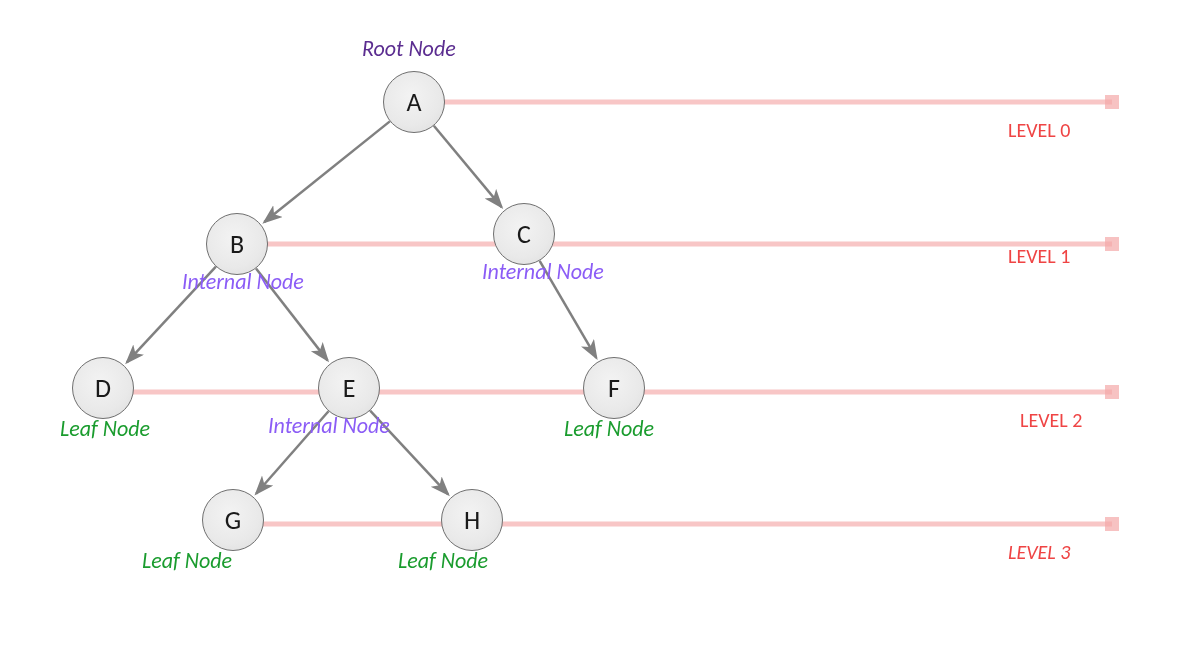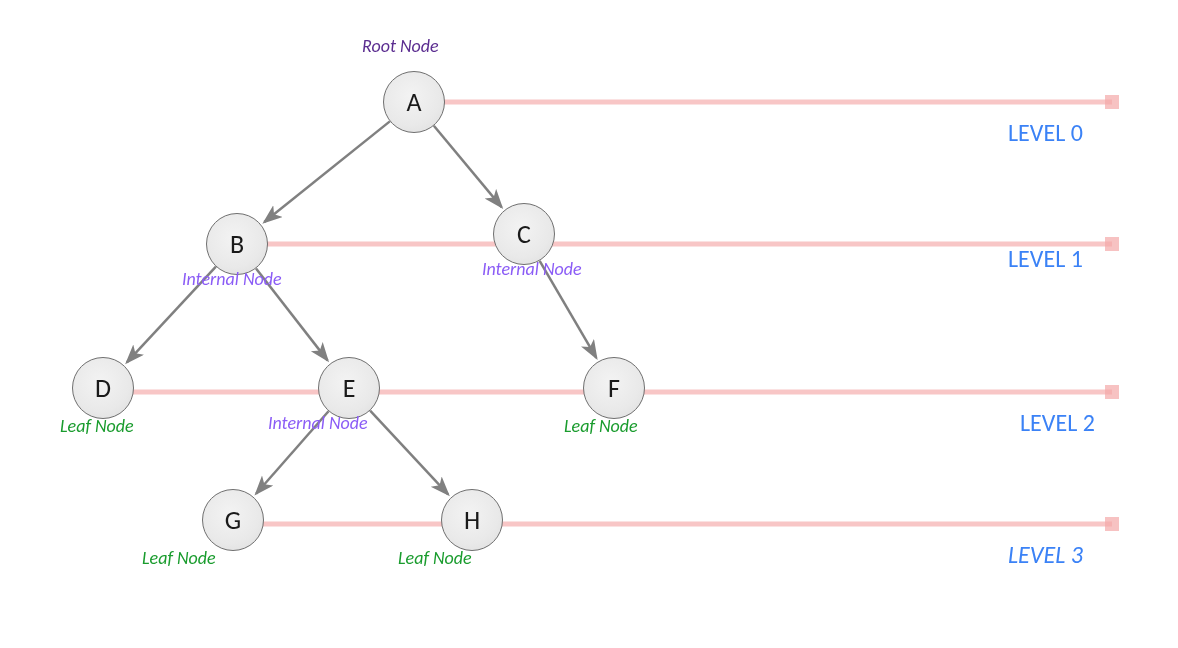--- a/index.html
+++ b/index.html
@@ -32,30 +32,30 @@
     box-sizing: border-box;
     display: flex;
     align-items: center;
     justify-content: center;
     font-size: 26px;
     color: #1a1a1a;
   }
   .annot {
     position: absolute;
     font-style: italic;
-    font-size: 18px;
+    font-size: 22px;
     white-space: nowrap;
   }
   .annot.root  { color: #5b2d90; }
   .annot.internal { color: #8b5cf6; margin-left: 42px; }
   .annot.leaf  { color: #1a9c2e; }
   .level-label {
     position: absolute;
-    font-size: 24px;
-    color: #3b82f6;
+    font-size: 20px;
+    color: #ef4444;
     white-space: nowrap;
   }
 </style>
 </head>
 <body>
 
 <div class="canvas">
 
   <svg class="layers" viewBox="0 0 1178 648">
     <defs>

